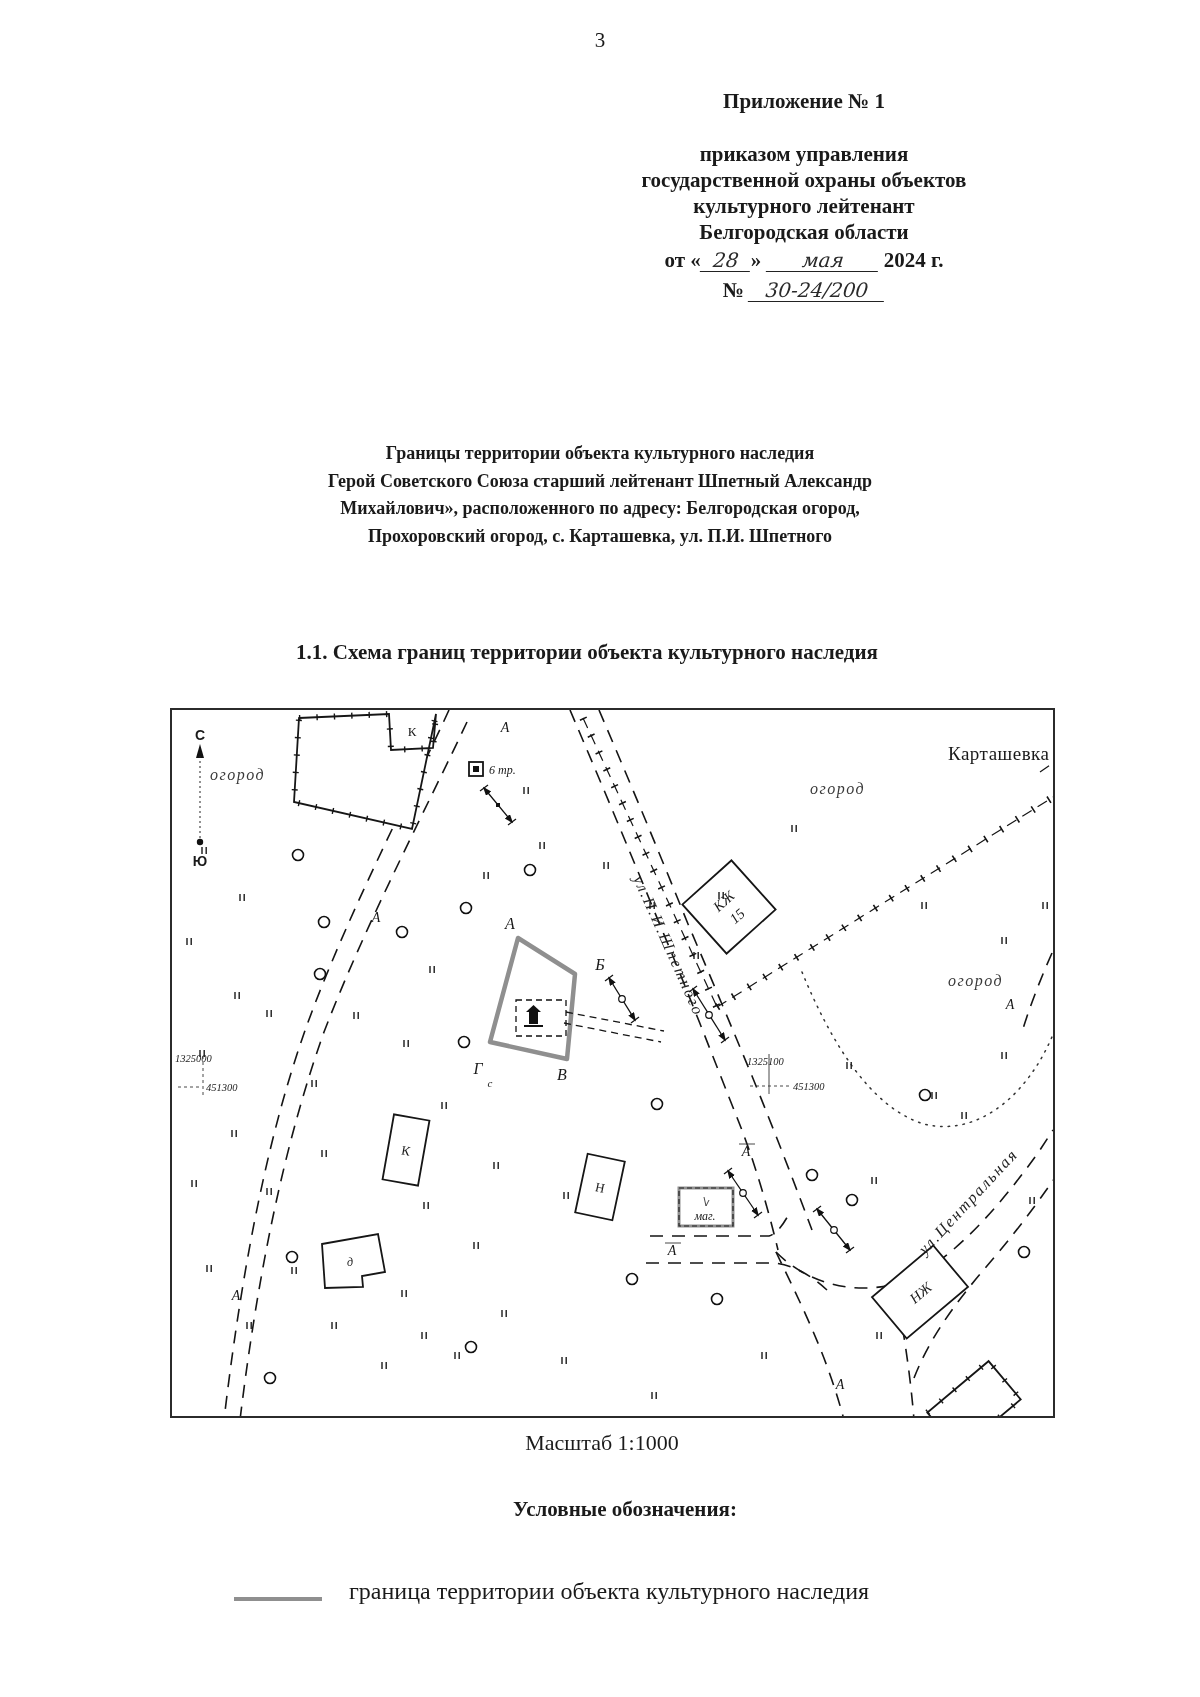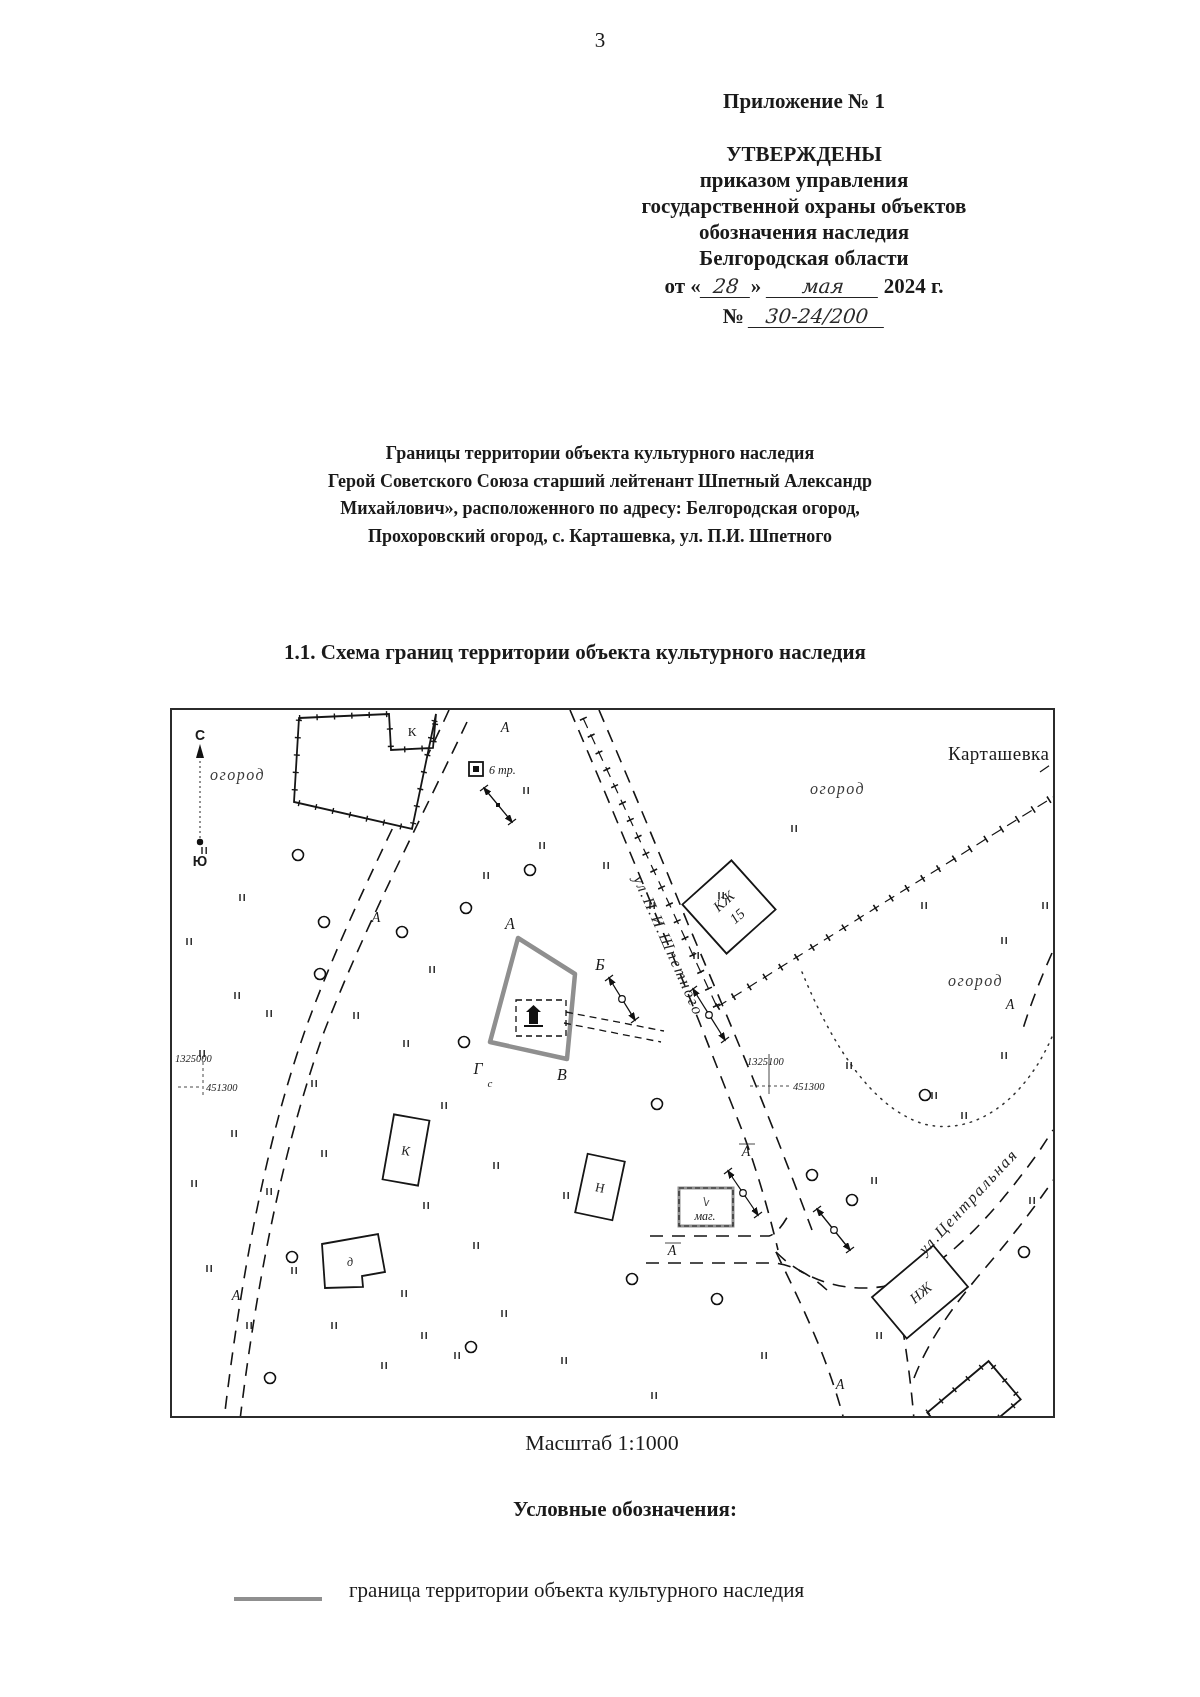--- a/index.html
+++ b/index.html
@@ -12,26 +12,26 @@
   .stamp{top:88px;left:584px;width:440px;text-align:center;font-weight:bold;font-size:21px;}
   .stamp .ln{line-height:26px;}
   .gap{height:27px;}
   .hand{
     font-family:"DejaVu Serif",serif;font-style:italic;font-weight:normal;
     font-size:20px;color:#2a2a2a;display:inline-block;text-align:center;
     border-bottom:1.6px solid #222;transform:skewX(-6deg);line-height:22px;
   }
   .w48{width:50px;} .w108{width:112px;} .w132{width:136px;}
   .title{top:440px;left:100px;width:1000px;text-align:center;font-weight:bold;font-size:18px;line-height:27.5px;}
-  .secthead{top:640px;left:0;width:1150px;text-align:center;font-weight:bold;font-size:21px;}
+  .secthead{top:640px;left:12px;width:1150px;text-align:center;font-weight:bold;font-size:21px;}
   .mapframe{top:708px;left:170px;width:885px;height:710px;border:2px solid #2b2b2b;box-sizing:border-box;background:#fff;}
   .caption{top:1430px;left:0;width:1204px;text-align:center;font-size:22px;}
   .legendhead{top:1497px;left:0;width:1250px;text-align:center;font-weight:bold;font-size:21px;}
   .legendline{top:1597px;left:234px;width:88px;height:4px;background:#8f8f8f;}
-  .legendtext{top:1578px;left:349px;font-size:21px;}
+  .legendtext{top:1578px;left:349px;font-size:24px;}
 
   
   svg text{font-family:"Liberation Serif",serif;fill:#1a1a1a;}
   .rd{fill:none;stroke:#151515;stroke-width:1.6;stroke-dasharray:13 9;}
   .rd2{fill:none;stroke:#151515;stroke-width:1.3;stroke-dasharray:7 5;}
   .fb{fill:none;stroke:#151515;stroke-width:1.2;stroke-dasharray:11 7;}
   .ft{fill:none;stroke:#151515;stroke-width:7.5;stroke-dasharray:1.6 17;}
   .dotc{fill:none;stroke:#333;stroke-width:1.5;stroke-dasharray:1.5 6;stroke-linecap:round;}
   .bld{fill:#ffffff;stroke:#161616;stroke-width:1.8;}
   .btick{fill:none;stroke:#161616;stroke-width:6;stroke-dasharray:1.4 16;}
@@ -54,24 +54,23 @@
   .grs{stroke:#1a1a1a;stroke-width:1.4;}
 </style>
 </head>
 <body>
 
 <div class="abs pageno">3</div>
 
 <div class="abs stamp">
   <div class="ln">Приложение № 1</div>
   <div class="gap"></div>
-  <div class="ln">УТВЕРЖДЕНЫ</div>
   <div class="ln">приказом управления</div>
   <div class="ln">государственной охраны объектов</div>
-  <div class="ln">обозначения наследия</div>
+  <div class="ln">культурного лейтенант</div>
   <div class="ln">Белгородская области</div>
   <div class="ln" style="line-height:30px;"><span>от «</span><span class="hand w48">28</span><span>»</span> <span class="hand w108">мая</span> <span>2024 г.</span></div>
   <div class="ln" style="line-height:30px;"><span>№</span> <span class="hand w132">30-24/200</span></div>
 </div>
 
 <div class="abs title">
   <div>Границы территории объекта культурного наследия</div>
   <div>Герой Советского Союза старший лейтенант Шпетный Александр</div>
   <div>Михайлович», расположенного по адресу: Белгородская огород,</div>
   <div>Прохоровский огород, с. Карташевка, ул. П.И. Шпетного</div>

